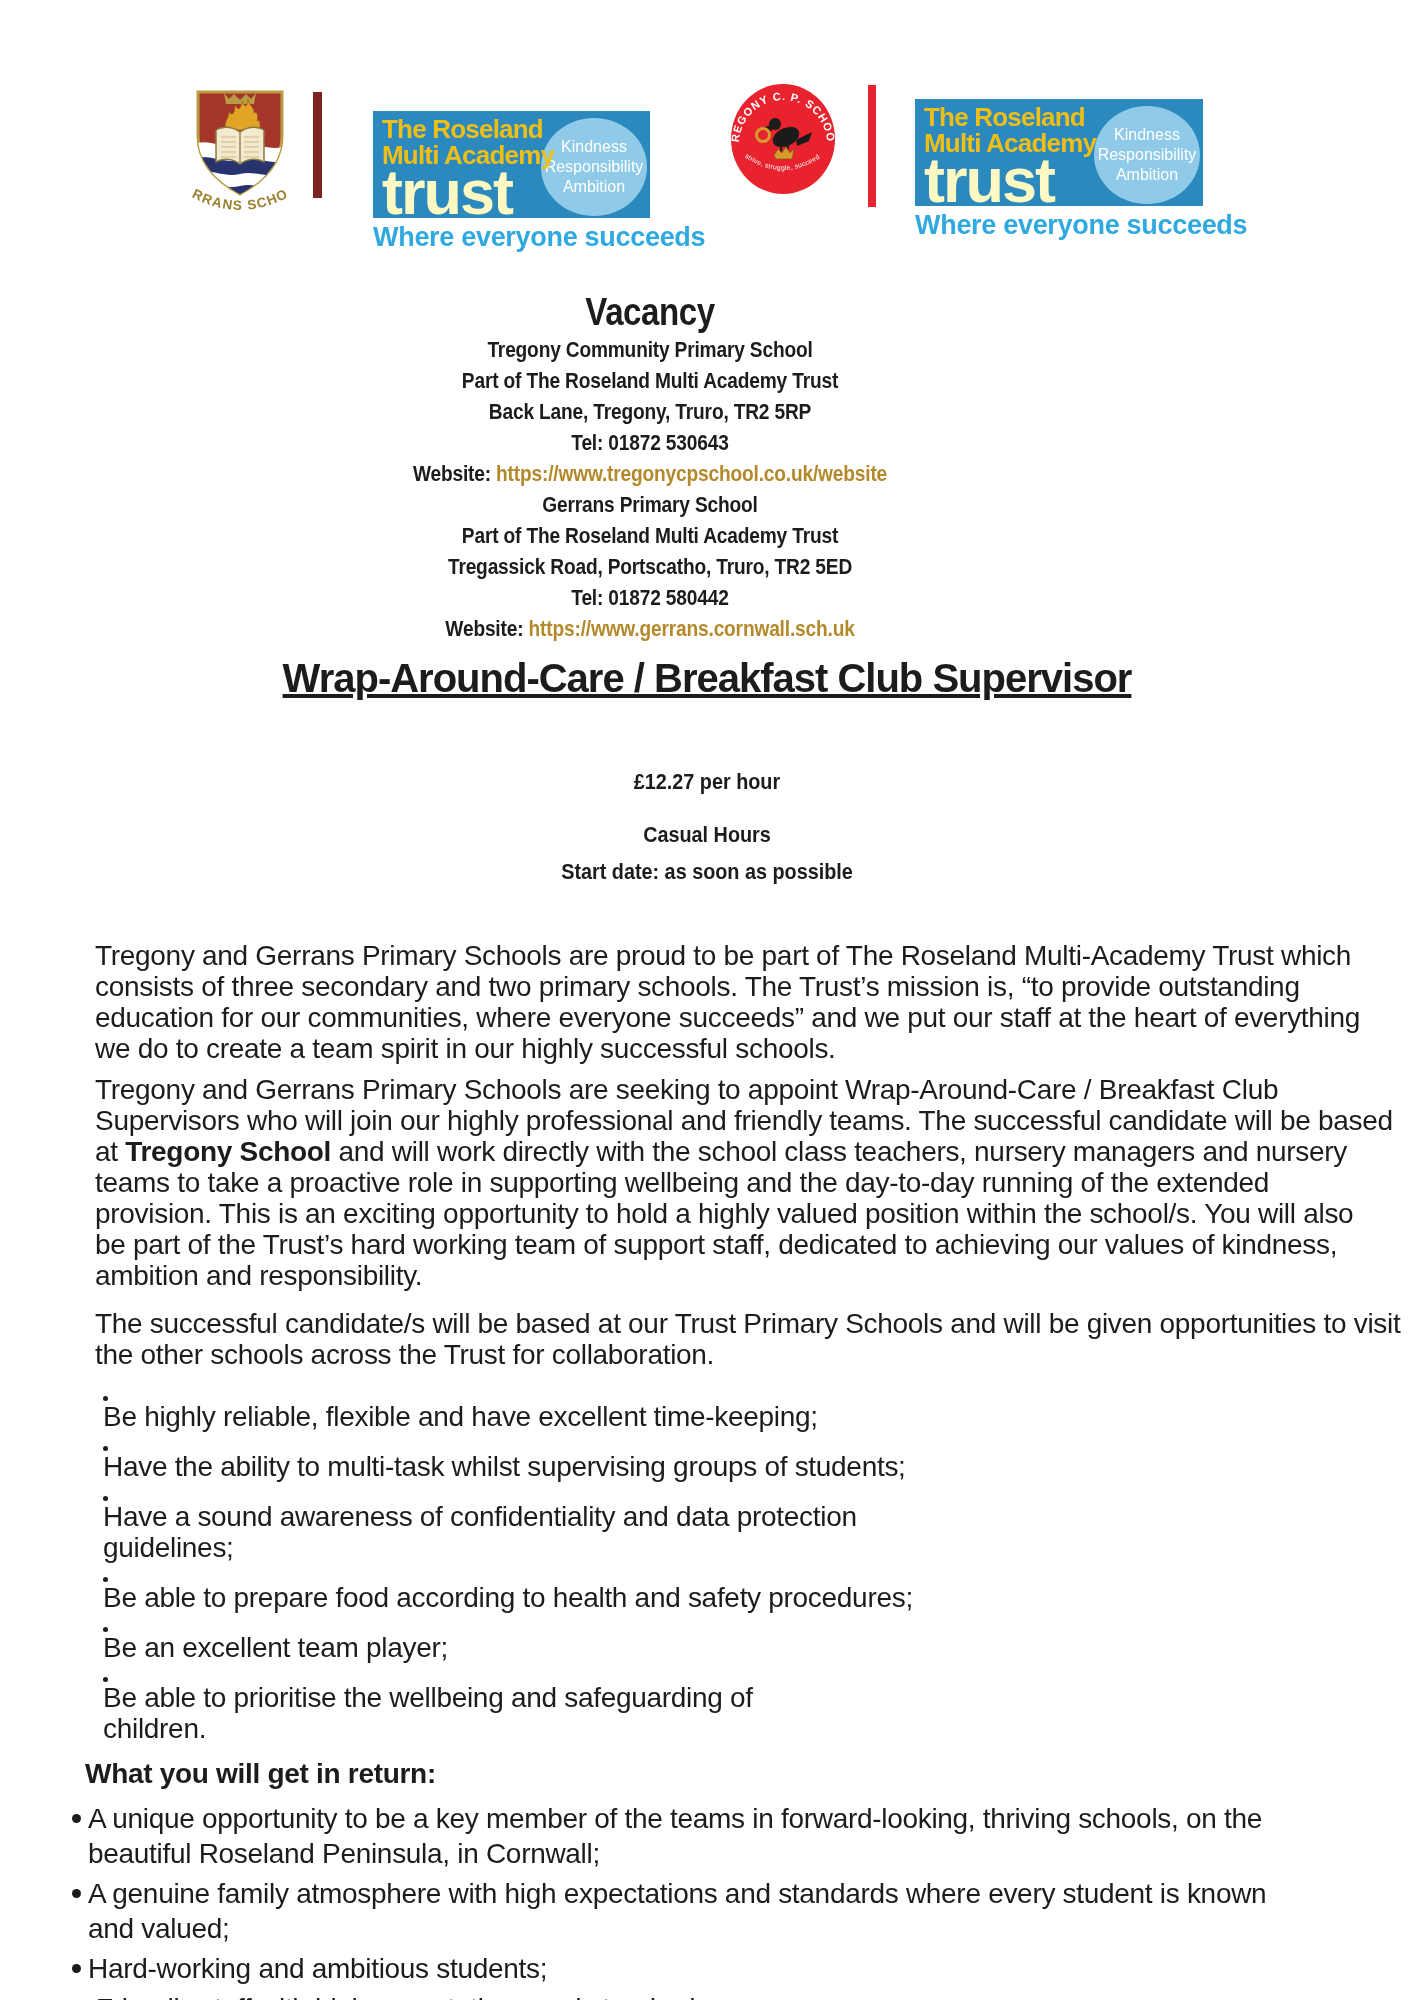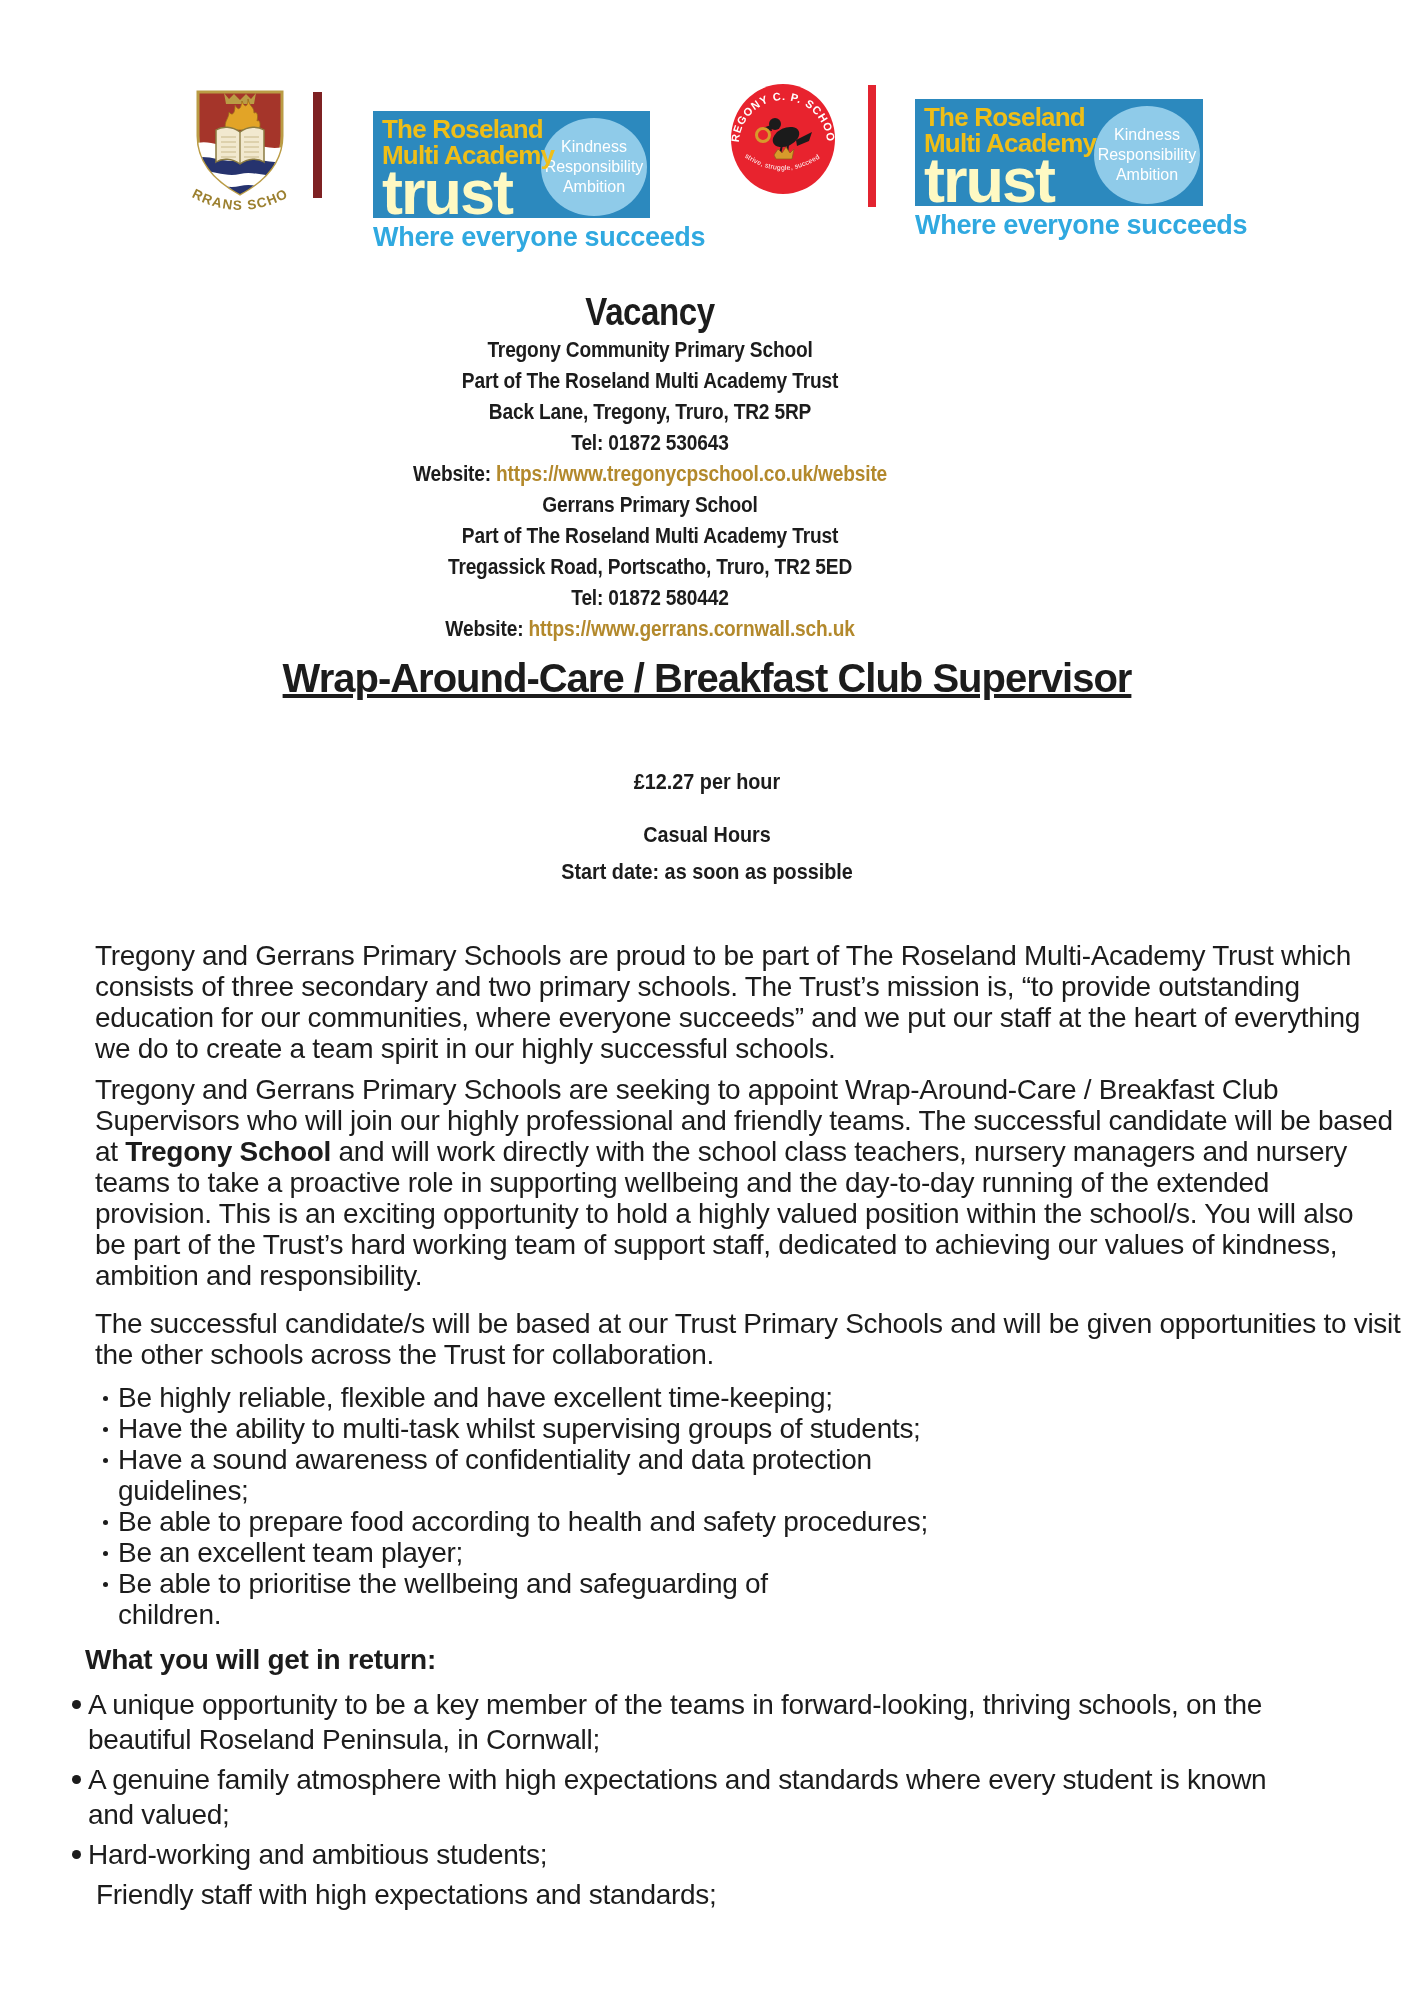--- a/index.html
+++ b/index.html
@@ -48,21 +48,21 @@
 
   
   .body-block{position:absolute;left:95px;top:940px;width:1245px;font-size:28px;line-height:31px;letter-spacing:-0.3px;}
   .para2{margin-top:10px;}
   .para3{margin-top:17px;}
   .need-heading{margin-top:30px;font-weight:700;margin-left:2px;}
   .need-list{margin-top:12px;}
   .return-heading{margin-top:14px;margin-left:-10px;font-weight:700;}
   .return-list{margin-top:12px;}
   .b-row{display:flex;}
-  .b1-row{margin-left:8px;}
+  .b1-row{margin-left:8px;flex-direction:column;}
   .b2-row{margin-left:-23px;margin-bottom:5px;}
   .b2-row .tline{line-height:35px;}
   .marker{flex:0 0 auto;}
   .marker-sm{width:15px;}
   .marker-sm::before{content:"";display:block;width:5px;height:5px;border-radius:50%;background:#1c1c1c;margin-top:14px;}
   .marker-lg{width:16px;}
   .marker-lg::before{content:"";display:block;width:9px;height:9px;border-radius:50%;background:#1c1c1c;margin-top:13px;}
   .trailing-line{margin-left:1px;line-height:35px;white-space:nowrap;}
 </style>
 </head>

